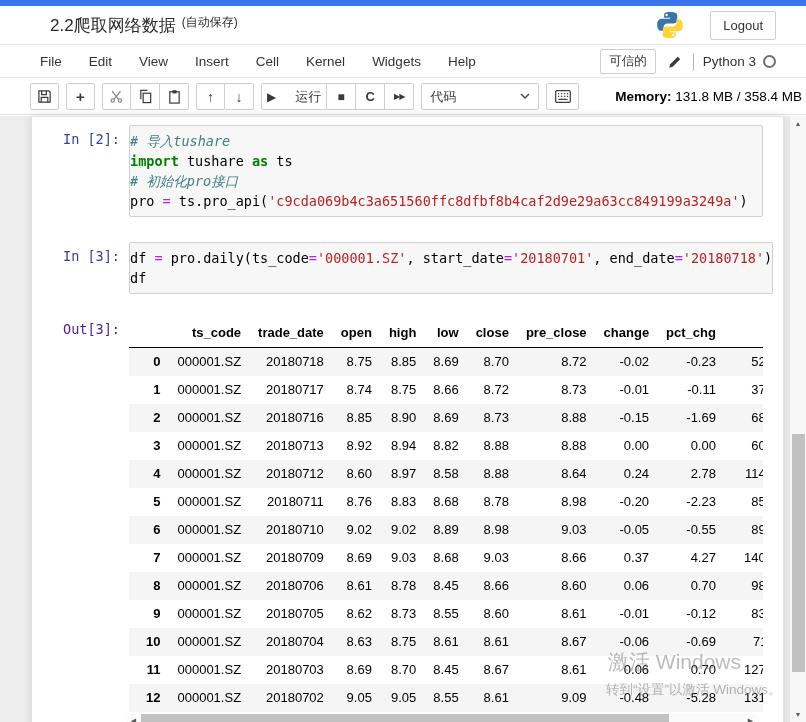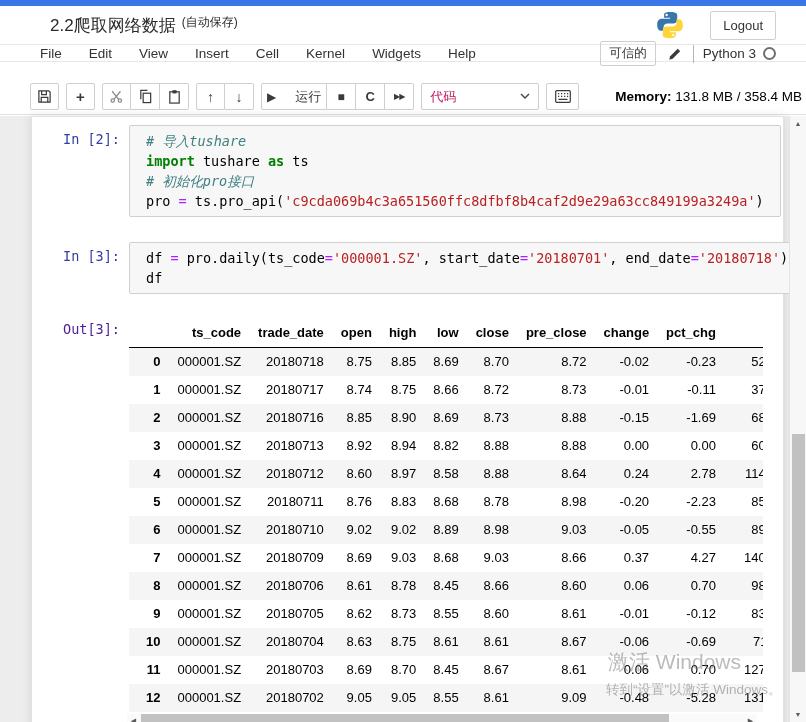--- a/index.html
+++ b/index.html
@@ -15,21 +15,21 @@
   .wordmark { font-size:23px; letter-spacing:-0.5px; color:#767677; margin-left:5px; }
   .wordmark .hub { color:#f37726; }
   .titlegrp { margin-left:22px; display:flex; align-items:flex-start; }
   .nbtitle { font-size:17px; color:#2b2b2b; }
   .autosave { font-size:12px; color:#2b2b2b; margin-left:6px; }
   .hdr-right { margin-left:auto; display:flex; align-items:center; gap:9px; }
   .btn { background:#fff; border:1px solid #cfcfcf; border-radius:2px; font-size:13px;
          color:#333; padding:6px 12px; font-family:inherit; cursor:pointer; }
 
   
-  .menubar { position:absolute; top:46px; left:0; width:806px; height:16px; background:#fff;
+  .menubar { position:absolute; top:46px; left:0; width:806px; height:32px; background:#fff;
              border-bottom:1px solid #e7e7e7; display:flex; align-items:center; padding:0 30px 0 40px; }
   .menu-items { display:flex; }
   .menu-item { font-size:13.5px; color:#333; margin-right:27px; cursor:pointer; }
   .menu-right { margin-left:auto; display:flex; align-items:center; }
   .trusted { border:1px solid #cfcfcf; border-radius:2px; font-size:12.5px; color:#333; padding:3px 8px; }
   .pencil { margin:0 9px 0 12px; display:flex; }
   .mdivider { width:1px; height:18px; background:#b5b5b5; margin:0 9px 0 2px; }
   .kernel-name { font-size:13.5px; color:#333; }
   .kernel-ind { width:13px; height:13px; border:2px solid #6f6f6f; border-radius:50%; margin-left:7px; }
 
@@ -40,37 +40,37 @@
   .tbtn { background:#fff; border:1px solid #cfcfcf; height:27px; min-width:29px; display:flex;
           align-items:center; justify-content:center; cursor:pointer; color:#3a3a3a; padding:0 5px; }
   .tgroup .tbtn + .tbtn { border-left:none; }
   .tgroup .tbtn:first-child { border-radius:2px 0 0 2px; }
   .tgroup .tbtn:last-child { border-radius:0 2px 2px 0; }
   .tgroup .tbtn:only-child { border-radius:2px; }
   .run-label { font-size:13px; margin-left:19px; }
   .glyph { font-size:12px; line-height:1; }
   .ff { font-size:8px; letter-spacing:-1px; }
   .cselect { height:27px; width:118px; border:1px solid #cfcfcf; border-radius:2px; background:#fff;
-             display:flex; align-items:center; font-size:13px; color:#be185d; padding:0 8px; margin-right:7px; cursor:pointer; }
+             display:flex; align-items:center; font-size:13px; color:#404040; padding:0 8px; margin-right:7px; cursor:pointer; }
   .cselect svg { margin-left:auto; }
   .memory { margin-left:auto; margin-right:4px; font-size:13.5px; color:#000; }
   .memory b { font-weight:bold; }
 
   
   .nbarea { position:absolute; top:116px; left:0; width:789px; height:606px; background:#ededed; }
   .container { margin-left:31px; width:753px; min-height:640px; background:#fff;
                border:1px solid #e2e2e2; box-shadow:0 0 10px rgba(0,0,0,0.10);
                padding:8px 20px 30px 0; }
   .cellrow { display:flex; margin-bottom:25px; }
   .prompt { flex:0 0 97px; text-align:right; padding:6px 9px 0 0;
             font-family:"DejaVu Sans Mono","Liberation Mono",monospace; font-size:13.5px; }
   .prompt.in { color:#303f9f; }
   .prompt.out { color:#4c1d95; padding-top:2px; }
   .inputbox { flex:1; background:#f7f7f7; border:1px solid #cfcfcf; border-radius:2px;
-              padding:5px 16px; font-family:"DejaVu Sans Mono","Liberation Mono",monospace;
+              padding:5px 0; font-family:"DejaVu Sans Mono","Liberation Mono",monospace;
               font-size:13.5px; line-height:20px; color:#000; cursor:text; }
   .cell-in2 .inputbox { min-height:90px; }
   .cm-line { white-space:pre; }
   .tok-com { color:#408080; font-style:italic; }
   .tok-kw  { color:#008000; font-weight:bold; }
   .tok-str { color:#ba2121; }
   .tok-op  { color:#aa22ff; }
 
   
   .outrow { display:flex; margin-bottom:0; }

